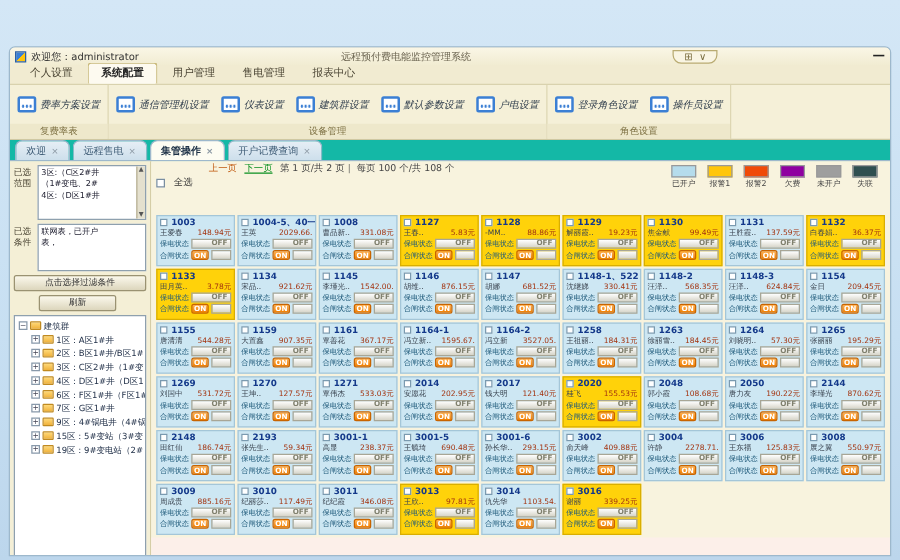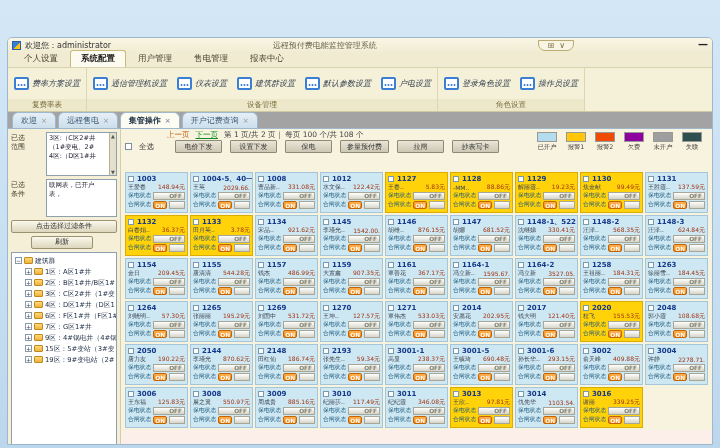--- a/index.html
+++ b/index.html
@@ -30,31 +30,31 @@
   .rb-group { display:flex; flex-direction:column; border-right:1px solid #ddd6b2; }
   .rb-btns { flex:1; display:flex; align-items:center; padding:2px 6px; gap:10px; }
   .rb-btn { display:flex; align-items:center; gap:3px; font-size:8px; color:#33404f; white-space:nowrap;font-style:italic; }
   .meter-ico { width:15px; height:13px; border:2px solid #3b7fd4; background:#fff; border-radius:2px; position:relative; flex:none; }
   .meter-ico::after { content:""; position:absolute; left:1px; right:1px; bottom:1px; height:4px;
     background:radial-gradient(circle at 1.5px 2px, #3b7fd4 0.9px, transparent 1.2px); background-size:3px 4px; }
   .rb-label { height:12px; text-align:center; font-size:7.5px; color:#7a6d3f; background:#eee8cb; line-height:12px; }
 
   
   .tabstrip { height:17px; display:flex; align-items:flex-end; gap:2px; padding:0 4px;
-    background:#a3a3a3; border-bottom:1px solid #9db8cc; }
+    background:#14b8a6; border-bottom:1px solid #9db8cc; }
   .doc-tab { display:flex; align-items:center; gap:4px; font-size:8px; color:#3c5a74;
     background:linear-gradient(180deg,#e6eef5,#cddfec); border:1px solid #9db8cc; border-bottom:none;
     border-radius:6px 6px 0 0; padding:2px 8px; }
   .doc-tab.active { background:#fdfcf2; font-weight:bold; color:#1e3247; }
   .tab-close { font-size:7px; color:#8a97a3; }
 
   
   .content { display:flex; height:317px; }
   .sidebar { width:113px; flex:none; background:#f4efd6; border-right:1px solid #d5cda6; padding:3px 3px 0; font-size:7px; }
-  .side-row { display:flex; gap:18px; margin-bottom:3px; }
+  .side-row { display:flex; gap:2px; margin-bottom:3px; }
   .side-label { width:17px; color:#4a4433; line-height:1.3; padding-top:2px; }
   .listbox { flex:1; background:#fff; border:1px solid #8ea0ae; height:44px; overflow:hidden; position:relative; padding:1px 8px 0 2px; }
   .listbox.short { height:38px; }
   .lb-line { font-size:6.5px; color:#223; white-space:nowrap; line-height:1.35; }
   .lb-scroll { position:absolute; right:0; top:0; bottom:0; width:7px; background:#e4e0ce; border-left:1px solid #b7b094;
     display:flex; flex-direction:column; justify-content:space-between; align-items:center; font-size:5px; color:#555; }
   .side-btn { width:100%; height:13px; margin-bottom:3px; background:linear-gradient(180deg,#fbf8ec,#dcd6bc);
     border:1px solid #9a9272; border-radius:2px; font-size:7px; color:#333; text-align:center; line-height:11px; }
   .side-btn.small { width:62px; margin-left:20px; }
   .tree { background:#fff; border:1px solid #8ea0ae; height:212px; margin-top:2px; padding:2px 0 0 3px; overflow:hidden; }
@@ -270,28 +270,20 @@
     <div class="main">
       <div class="pager">
         <span class="pg-prev">上一页</span>
         <span class="pg-next">下一页</span>
         <span class="pg-info">第  1 页/共  2 页｜ 每页 100 个/共  108 个</span>
       </div>
 
       <div class="ctrlrow">
         <span class="chk"></span>
         <span class="sel-label">全选</span>
-        <span id="toolbar-buttons" style="display:flex;gap:8px;margin-left:14px;">
-            <div class="t-btn">电价下发</div>
-            <div class="t-btn">设置下发</div>
-            <div class="t-btn">保电</div>
-            <div class="t-btn">参量预付费</div>
-            <div class="t-btn">拉闸</div>
-            <div class="t-btn">抄表写卡</div>
-          </span>
       </div>
 
       <div class="legend" id="legend">
           <div class="lg-item">
             <div class="lg-sw" style="background: rgb(181, 220, 236);"></div>
             <div class="lg-txt">已开户</div>
           </div>
           <div class="lg-item">
             <div class="lg-sw" style="background: rgb(255, 198, 10);"></div>
             <div class="lg-txt">报警1</div>
@@ -365,39 +357,20 @@
             <div class="c-line">
               <span class="c-lab">保电状态</span>
               <span class="inset">OFF</span>
             </div>
             <div class="c-line">
               <span class="c-lab">合闸状态</span>
               <span class="on-badge">ON</span>
               <span class="inset"></span>
             </div>
           </div>
-          <div class="card">
-            <div class="c-head">
-              <span class="c-chk"></span>
-              <span class="c-room">1012</span>
-            </div>
-            <div class="c-info">
-              <span class="c-name">水文保..</span>
-              <span class="c-bal">122.42元</span>
-            </div>
-            <div class="c-line">
-              <span class="c-lab">保电状态</span>
-              <span class="inset">OFF</span>
-            </div>
-            <div class="c-line">
-              <span class="c-lab">合闸状态</span>
-              <span class="on-badge">ON</span>
-              <span class="inset"></span>
-            </div>
-          </div>
           <div class="card alarm">
             <div class="c-head">
               <span class="c-chk"></span>
               <span class="c-room">1127</span>
             </div>
             <div class="c-info">
               <span class="c-name">王春..</span>
               <span class="c-bal">5.83元</span>
             </div>
             <div class="c-line">
@@ -691,39 +664,20 @@
             </div>
             <div class="c-line">
               <span class="c-lab">合闸状态</span>
               <span class="on-badge">ON</span>
               <span class="inset"></span>
             </div>
           </div>
           <div class="card">
             <div class="c-head">
               <span class="c-chk"></span>
-              <span class="c-room">1157</span>
-            </div>
-            <div class="c-info">
-              <span class="c-name">钱杰</span>
-              <span class="c-bal">486.99元</span>
-            </div>
-            <div class="c-line">
-              <span class="c-lab">保电状态</span>
-              <span class="inset">OFF</span>
-            </div>
-            <div class="c-line">
-              <span class="c-lab">合闸状态</span>
-              <span class="on-badge">ON</span>
-              <span class="inset"></span>
-            </div>
-          </div>
-          <div class="card">
-            <div class="c-head">
-              <span class="c-chk"></span>
               <span class="c-room">1159</span>
             </div>
             <div class="c-info">
               <span class="c-name">大置鑫</span>
               <span class="c-bal">907.35元</span>
             </div>
             <div class="c-line">
               <span class="c-lab">保电状态</span>
               <span class="inset">OFF</span>
             </div>

